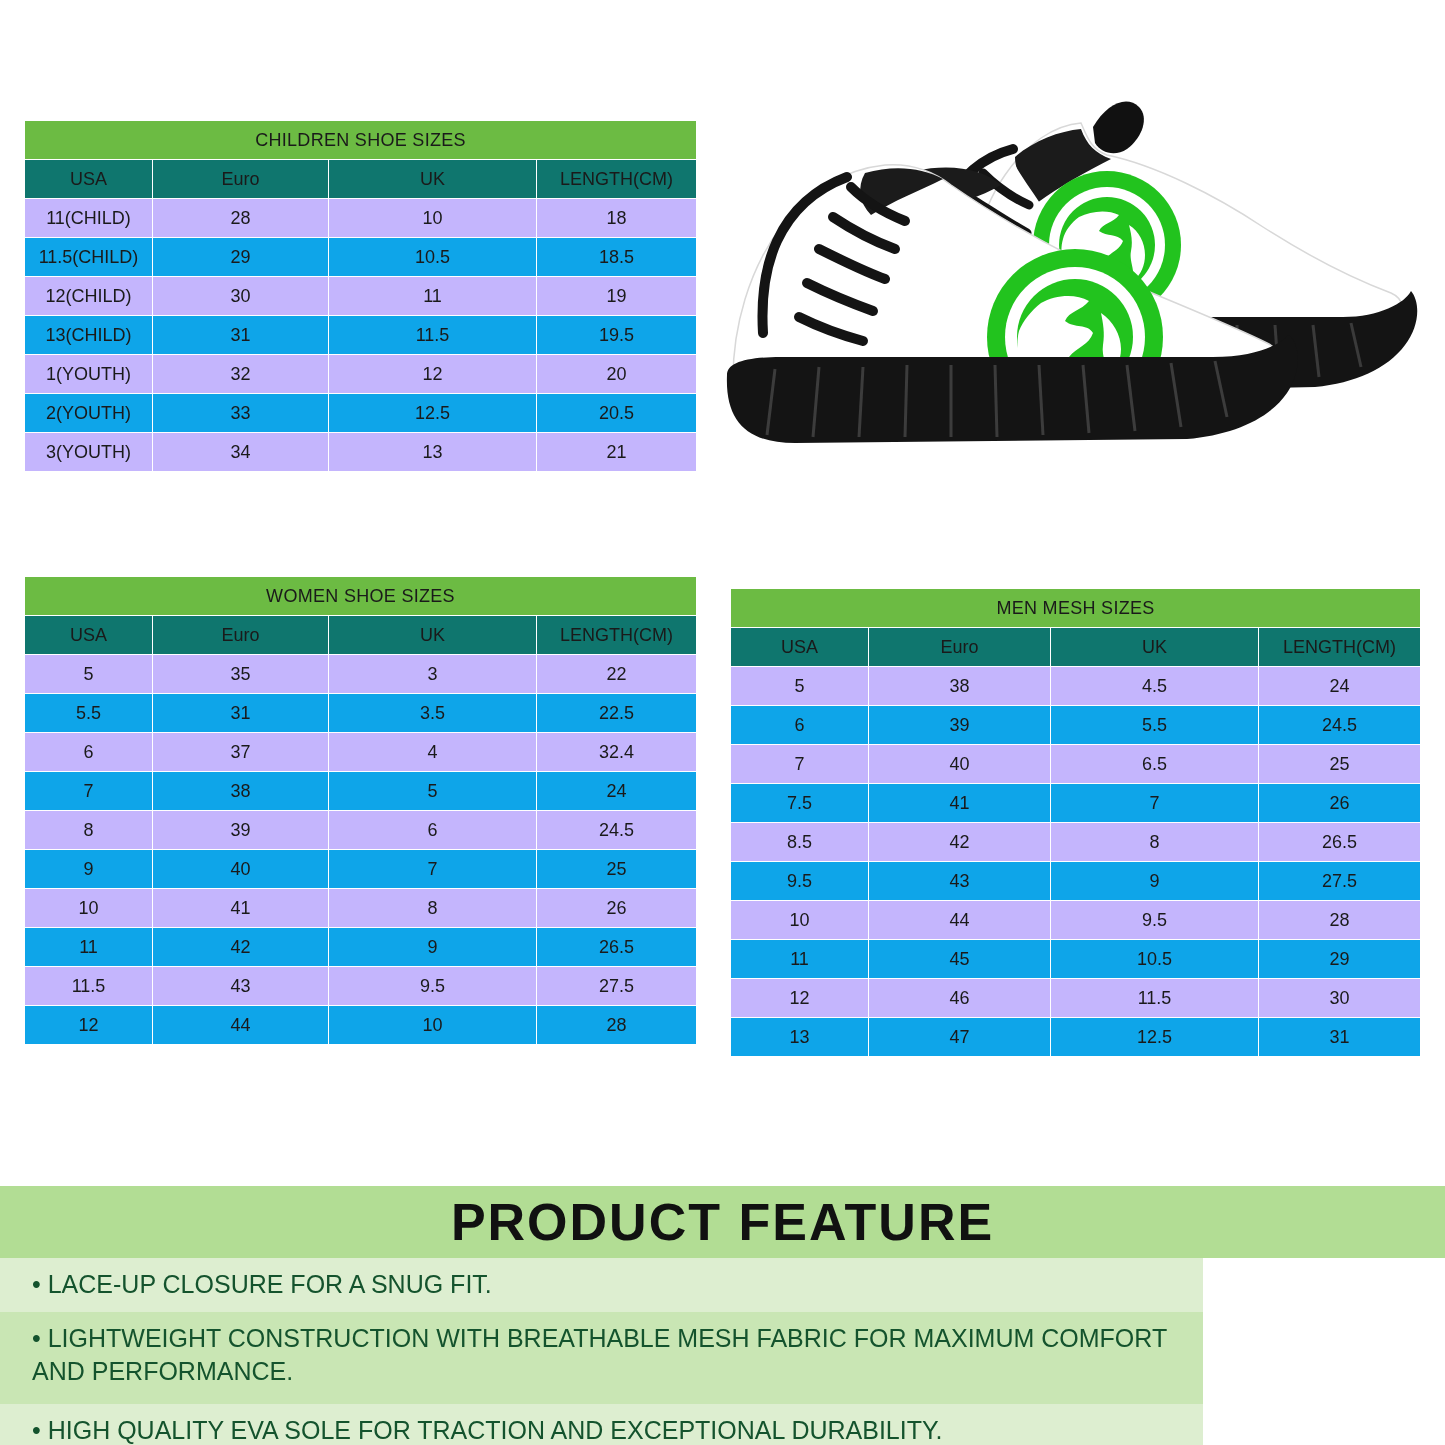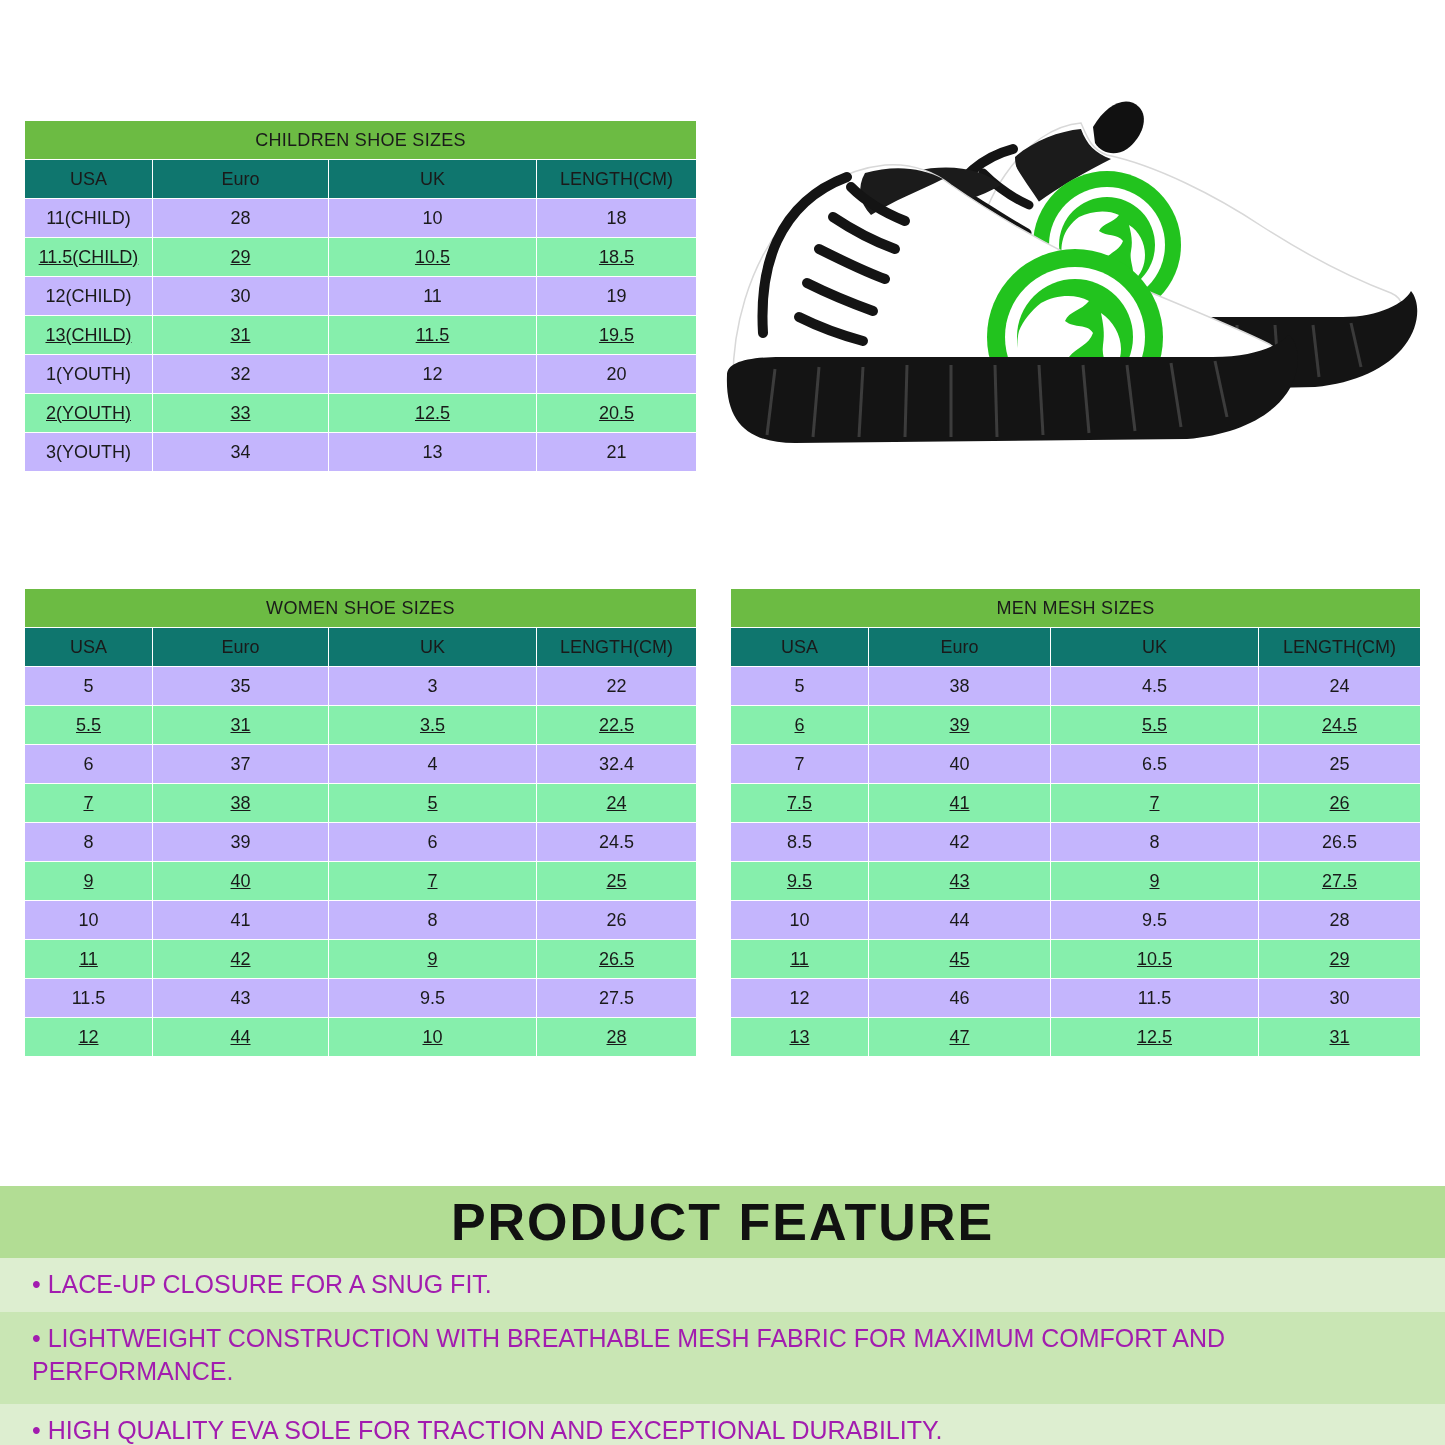--- a/index.html
+++ b/index.html
@@ -41,32 +41,31 @@
   }
   .tbl-head td {
     background: #0f766e;
     font-size: 18px;
     height: 36px;
   }
   .row-dark td {
     background: #c4b5fd;
   }
   .row-light td {
-    background: #86efac;
-    text-decoration: underline;
+    background: #0ea5e9;
   }
   .size-table tbody td {
     font-size: 18px;
     height: 36px;
   }
 
   
   #children-table { left: 24px; top: 120px; width: 672px; }
   
-  #women-table { left: 24px; top: 588px; width: 672px; }
+  #women-table { left: 24px; top: 576px; width: 672px; }
   
   #men-table { left: 730px; top: 588px; width: 690px; }
 
   
   .shoe-area {
     position: absolute;
     left: 715px;
     top: 45px;
     width: 710px;
     height: 470px;
@@ -94,25 +93,25 @@
   .feature-title {
     font-size: 52px;
     font-weight: bold;
     letter-spacing: 2px;
     color: #111111;
     font-family: "Liberation Sans", sans-serif;
   }
   .feature-item {
     position: absolute;
     left: 0;
-    width: 1445px;
+    width: 1203px;
     box-sizing: border-box;
     padding: 10px 30px 10px 32px;
     font-size: 25px;
-    color: #a21caf;
+    color: #14532d;
     line-height: 1.33;
     font-family: "Liberation Sans", sans-serif;
   }
   .feat-1 { top: 72px; height: 54px; background: #ddeed0; }
   .feat-2 { top: 126px; height: 92px; background: #c9e6b4; }
   .feat-3 { top: 218px; height: 54px; background: #ddeed0; }
 
   
   svg { display: block; }
 </style>

